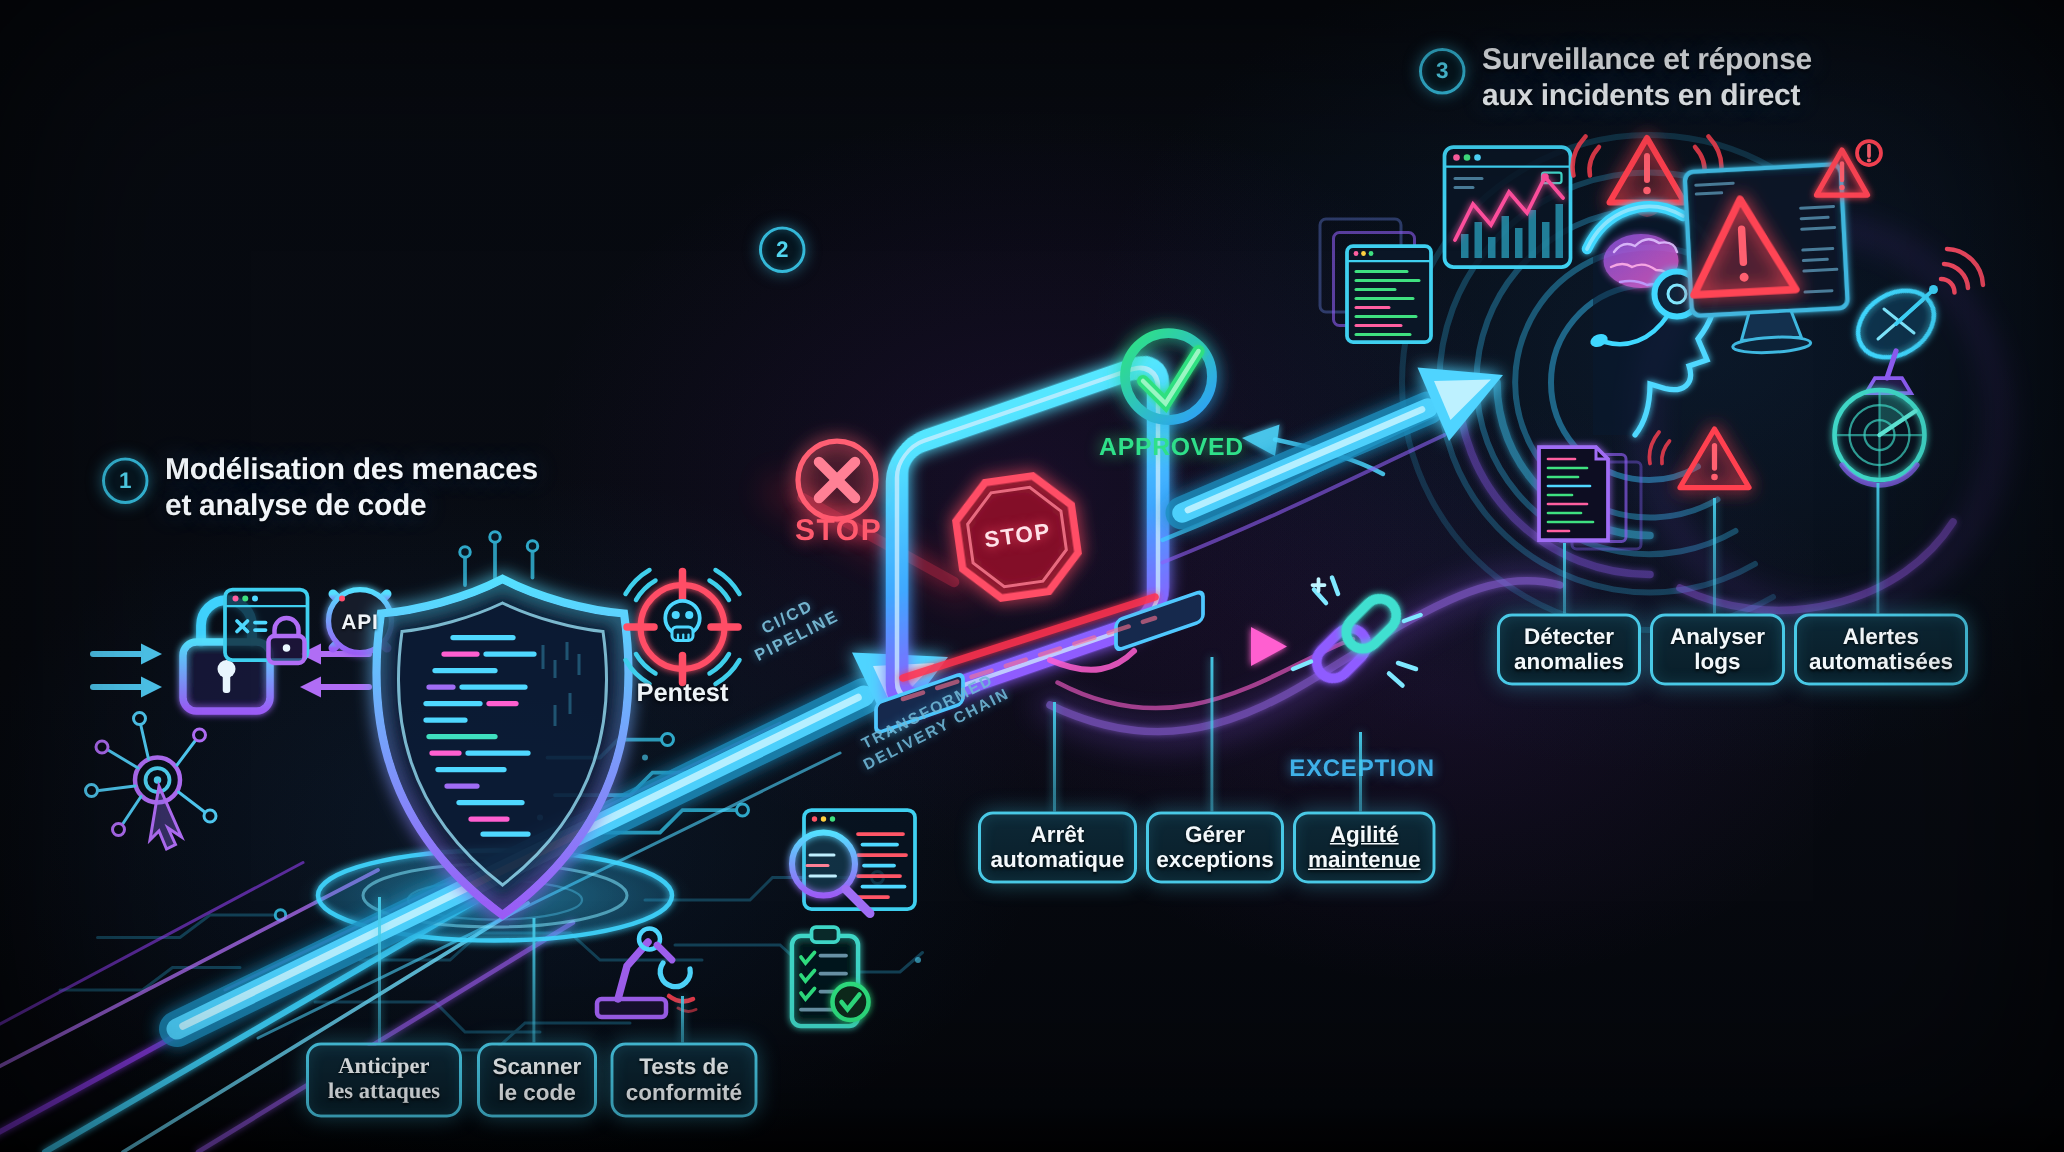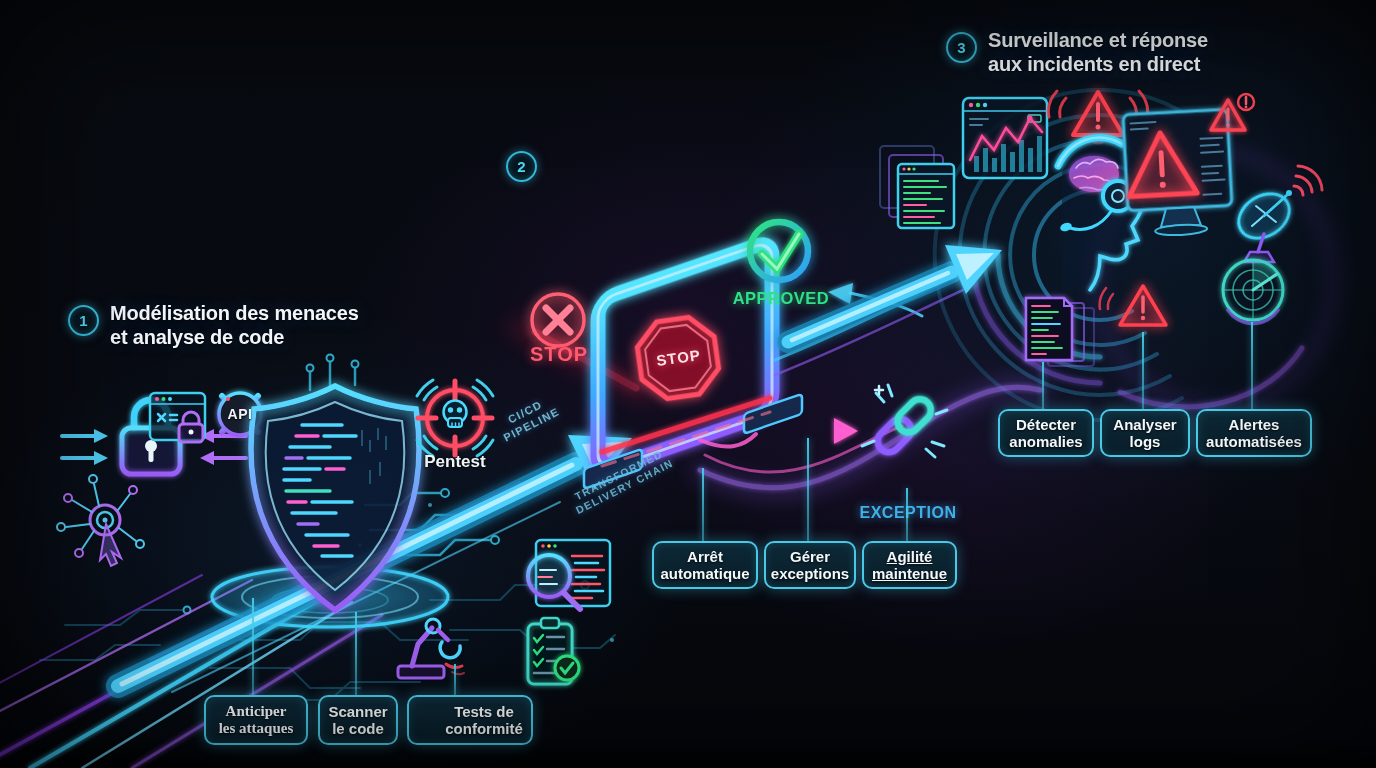--- a/index.html
+++ b/index.html
@@ -608,21 +608,21 @@
 <div class="vline" style="left:1251px;top:322px;height:87px;"></div>
 
 <div class="callout" style="left:204px;top:695px;width:100px;height:46px;font-family:Liberation Serif, serif;">
   <span>Anticiper</span>
   <span>les attaques</span>
 </div>
 <div class="callout" style="left:318px;top:695px;width:76px;height:46px;">
   <span>Scanner</span>
   <span>le code</span>
 </div>
-<div class="callout" style="left:407px;top:695px;width:94px;height:46px;padding-left:28px;">
+<div class="callout" style="left:407px;top:695px;width:94px;height:46px;">
   <span>Tests de</span>
   <span>conformité</span>
 </div>
 
 <div class="callout" style="left:652px;top:541px;width:102px;height:44px;">
   <span>Arrêt</span>
   <span>automatique</span>
 </div>
 <div class="callout" style="left:764px;top:541px;width:88px;height:44px;">
   <span>Gérer</span>

